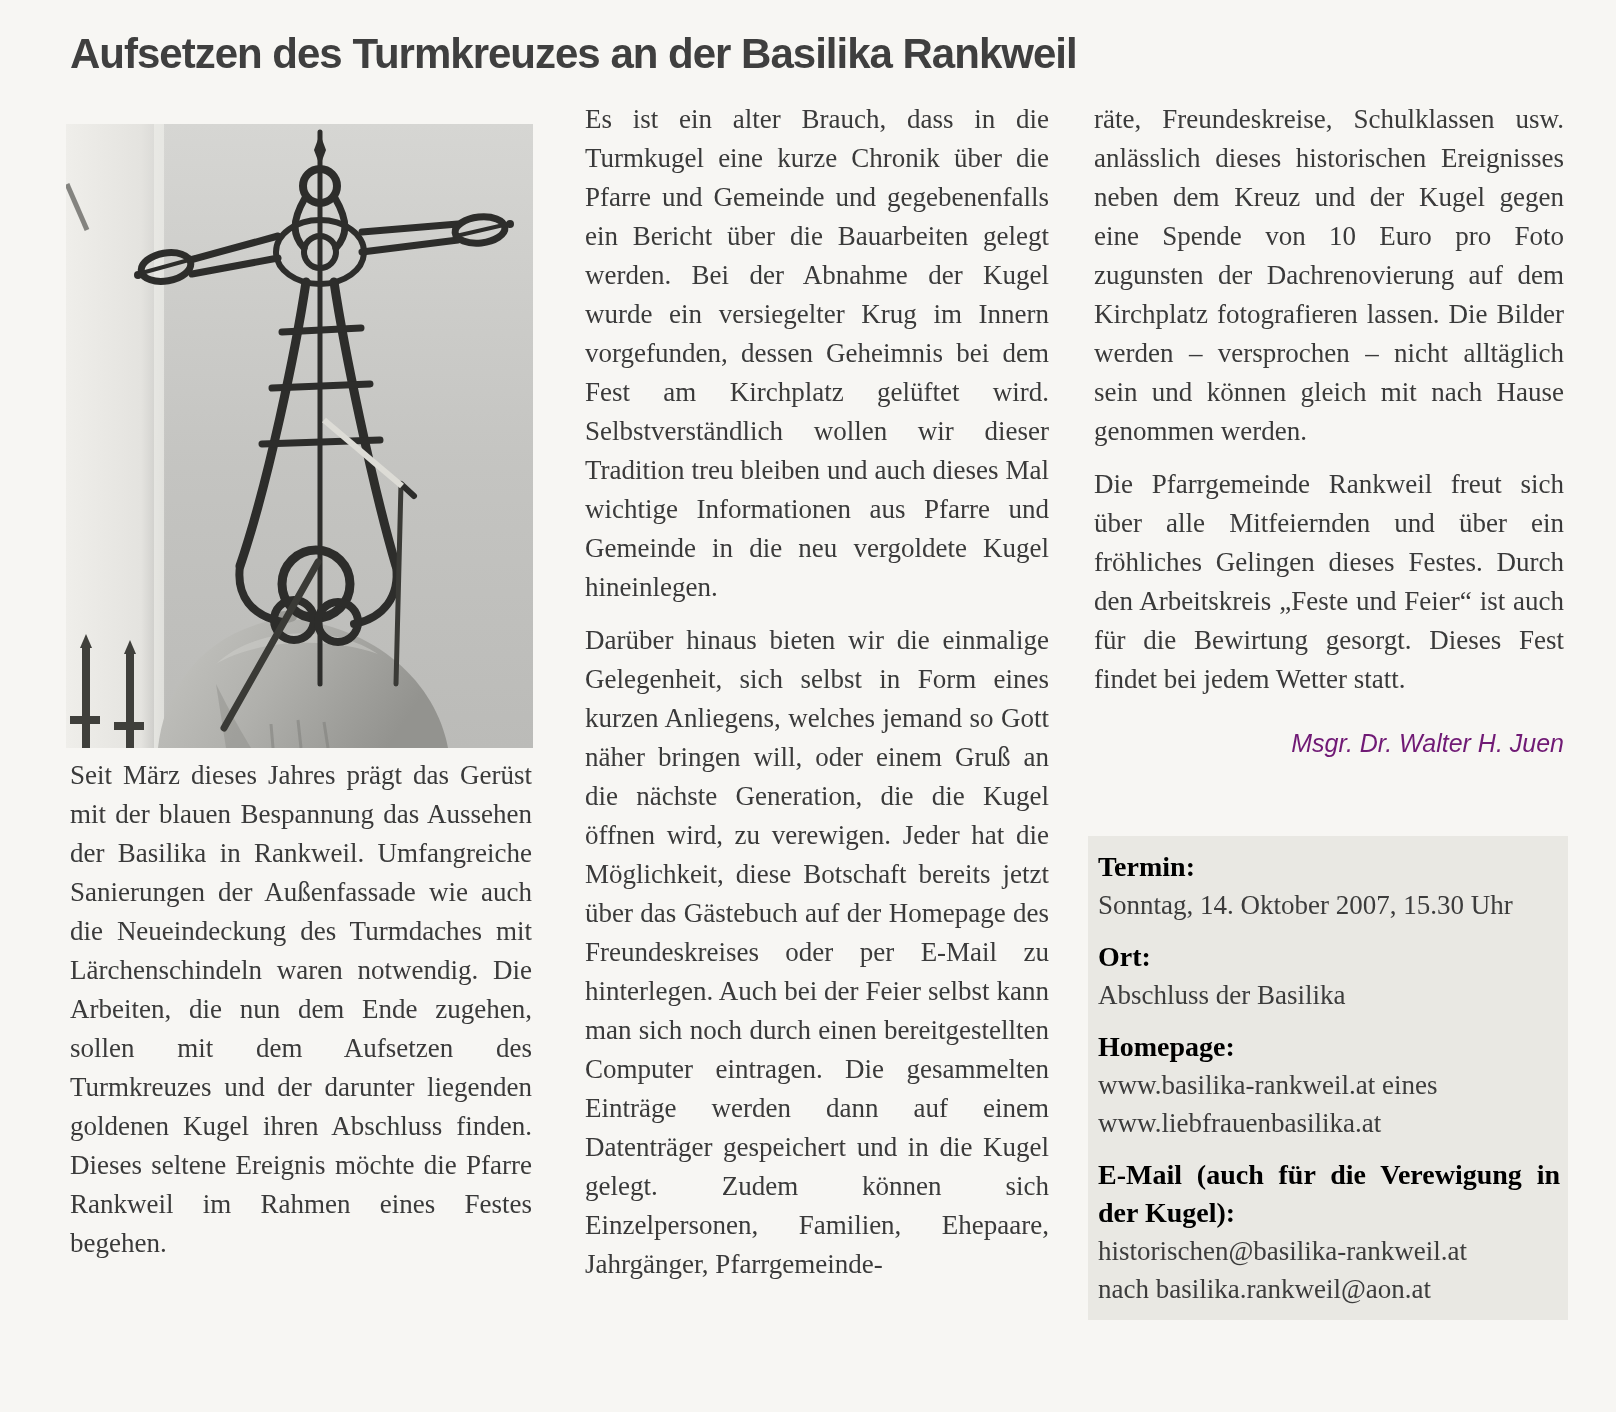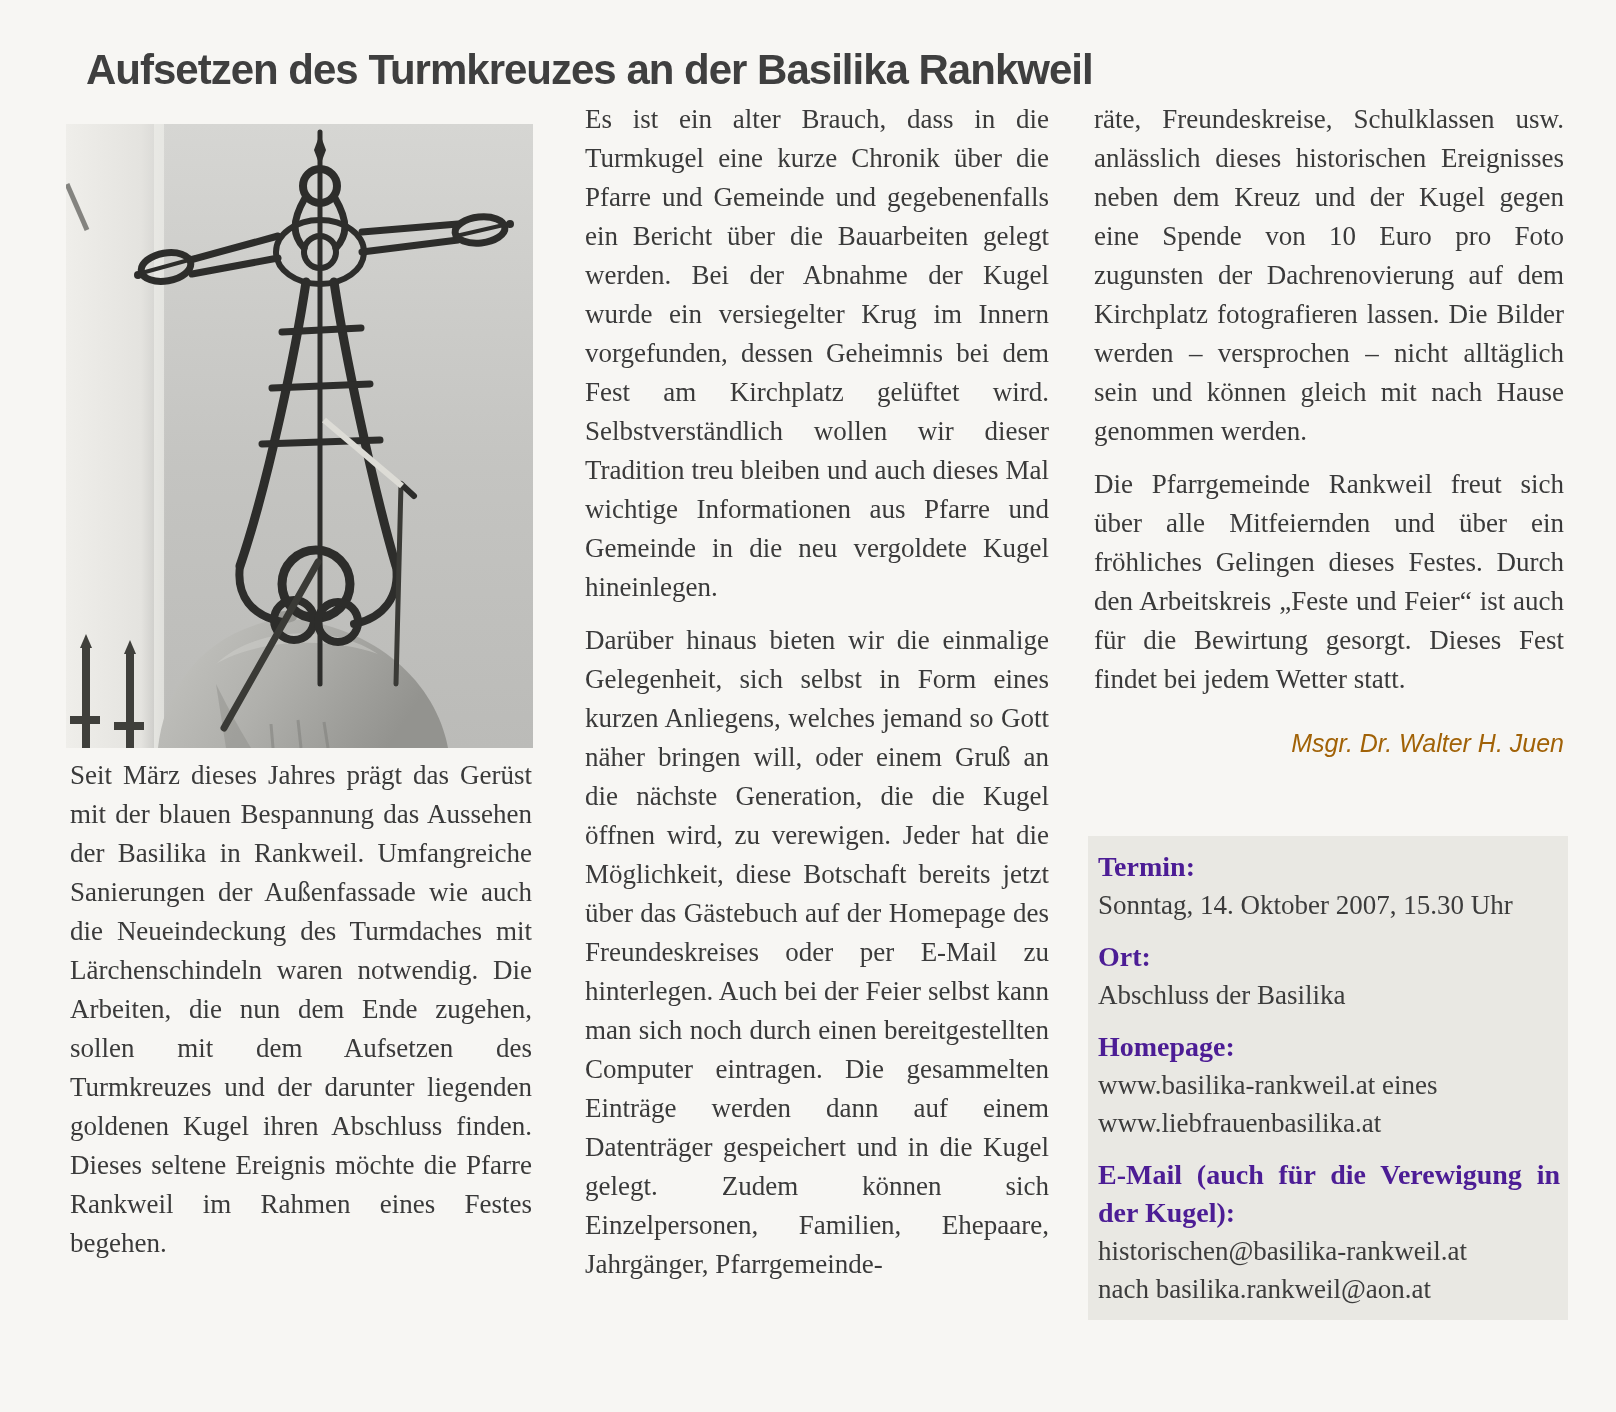--- a/index.html
+++ b/index.html
@@ -2,40 +2,40 @@
 <html lang="de"><head>
 <meta charset="utf-8">
 <style>
   html,body { margin:0; padding:0; background:#e0e0dd; }
   .page {
     position:relative; width:1616px; height:1412px;
     background:#f7f6f3; overflow:hidden;
     font-family:"Liberation Serif", serif; color:#3a3a3a;
   }
   .title {
-    position:absolute; left:70px; top:30px; margin:16px;
+    position:absolute; left:70px; top:30px; margin:0;
     font-family:"Liberation Sans", sans-serif; font-weight:bold;
     font-size:42px; letter-spacing:-1px; color:#3f3f3f; white-space:nowrap;
   }
   .photo { position:absolute; left:66px; top:124px; width:467px; height:624px; }
   .photo svg { display:block; width:100%; height:100%; }
   .col { position:absolute; font-size:27px; line-height:39px; text-align:justify; }
   .col p { margin:0 0 14px 0; }
   .col1 { left:70px;  top:756px; width:462px; }
   .col2 { left:585px; top:100px; width:464px; }
   .col3 { left:1094px; top:100px; width:470px; }
   .byline {
     text-align:right; font-family:"Liberation Sans", sans-serif;
-    font-style:italic; font-size:25px; color:#a16207; margin-top:25px;
+    font-style:italic; font-size:25px; color:#701a75; margin-top:25px;
   }
   .infobox {
     position:absolute; left:1088px; top:836px; width:462px; min-height:436px;
     background:#e9e8e3; padding:12px 8px 12px 10px;
   }
-  .ib-h { font-weight:bold; font-size:28px; line-height:38px; color:#4c1d95; text-align:justify; }
+  .ib-h { font-weight:bold; font-size:28px; line-height:38px; color:#000000; text-align:justify; }
   .ib-t { font-size:27px; line-height:38px; color:#3c3c3c; }
   .ib-gap { margin-top:14px; }
 </style>
 </head>
 <body>
 
 <div class="page">
 
   <h1 class="title">Aufsetzen des Turmkreuzes an der Basilika Rankweil</h1>
 

